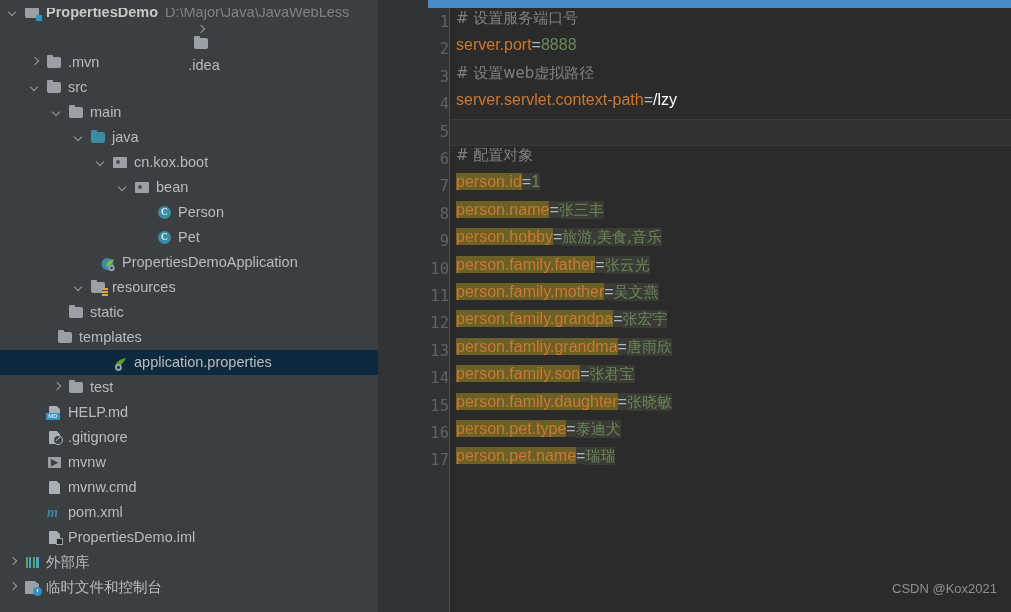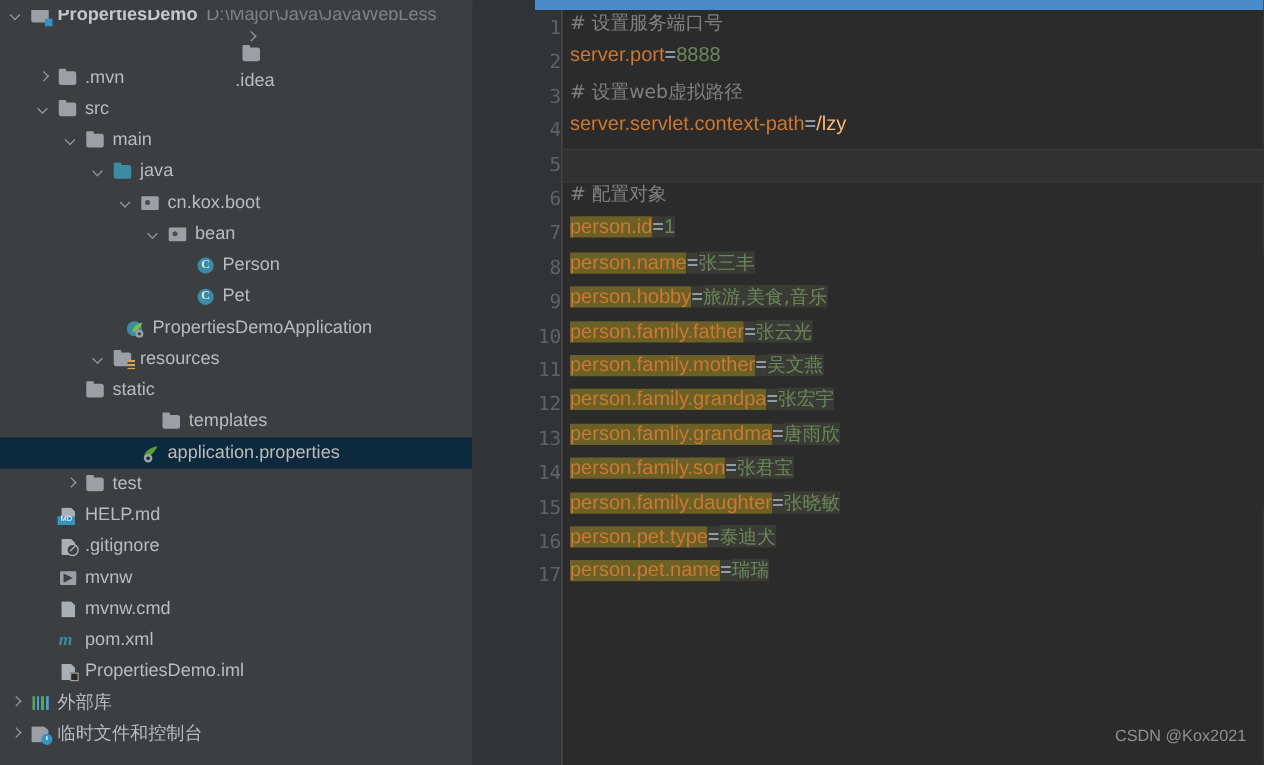--- a/index.html
+++ b/index.html
@@ -303,21 +303,21 @@
     top: 0;
     height: 27.4px;
   }
   .cmt { color: #808080; }
   .key { color: #cc7832; background: #6b6026; }
   .key-nohl { color: #cc7832; }
   .eq  { color: #a9b7c6; }
   .eq.hl { background: #3b3b36; }
   .val-num { color: #6a8759; }
   .val-str { color: #6a8759; }
-  .val-path { color: #fdba74; }
+  .val-path { color: #ffffff; }
   .val-hl { background: #3b3b36; }
   .cn { font-family: "DejaVu Sans", sans-serif; font-size: 15px; }
 
   
   #hscroll {
     position: absolute;
     left: 428px; top: 0;
     width: 583px; height: 8px;
     background: #4a8bc9;
     z-index: 30;
@@ -444,21 +444,21 @@
           </span>
           <span class="label">resources</span>
         </div>
         <div class="tree-row" style="padding-left: 52px;">
           <span class="arrow none"></span>
           <span class="ticon">
             <span class="fold"></span>
           </span>
           <span class="label">static</span>
         </div>
-        <div class="tree-row" style="padding-left: 113px;">
+        <div class="tree-row" style="padding-left: 41px;">
           <span class="arrow none"></span>
           <span class="ticon">
             <span class="fold"></span>
           </span>
           <span class="label">templates</span>
         </div>
         <div class="tree-row selected" style="padding-left: 96px;">
           <span class="arrow none"></span>
           <span class="ticon"><svg width="17" height="15" viewBox="0 0 17 15">
               <path d="M3 11 C3 5, 8 2, 14 1 C11 7, 7 10, 3 11 Z" fill="#5a9e35"></path>

